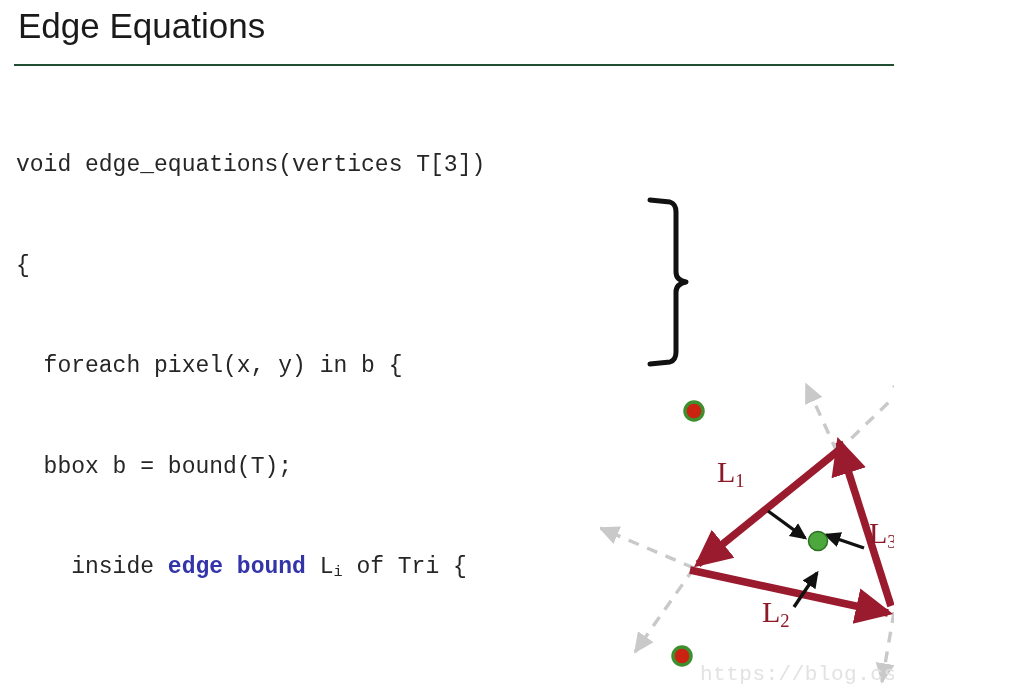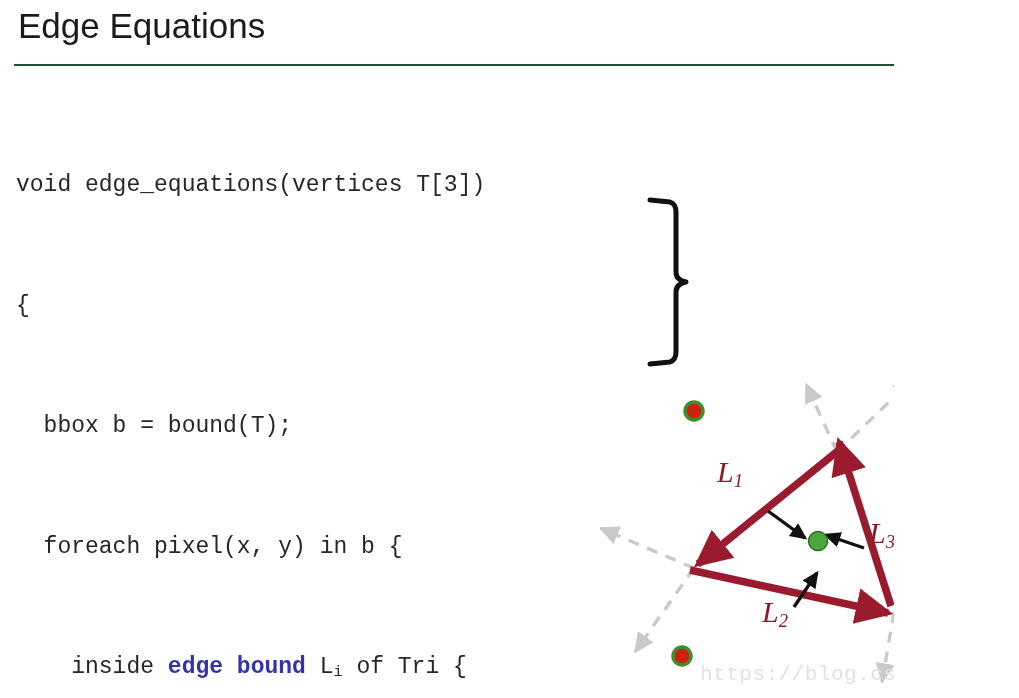--- a/index.html
+++ b/index.html
@@ -48,21 +48,21 @@
     line-height: 33.5px;
     color: #262626;
     white-space: pre;
   }
   #code .kw { color: #3333AA; font-weight: bold; }
   #code sub {
     font-size: 0.66em;
     vertical-align: -0.22em;
     line-height: 0;
   }
-  .code-line { white-space: pre; margin-top: 20px; }
+  .code-line { white-space: pre; }
 
   
   #brace {
     position: absolute;
     left: 646px;
     top: 196px;
     width: 50px;
     height: 172px;
   }
   #annotation {
@@ -81,21 +81,20 @@
     font-size: 27px;
   }
 
   
   #diagram {
     position: absolute;
     left: 600px;
     top: 380px;
     width: 419px;
     height: 318px;
-    font-style: italic;
   }
   .edge-label {
     position: absolute;
     font-family: "Liberation Serif", serif;
     font-size: 30px;
     color: #8C1A28;
     white-space: nowrap;
   }
   .edge-label sub {
     font-size: 0.62em;
@@ -122,22 +121,22 @@
 <body>
 
 <div id="slide">
 
   <div id="title">Edge Equations</div>
   <div id="title-rule"></div>
 
   <div id="code">
     <div class="code-line">void edge_equations(vertices T[3])</div>
     <div class="code-line">{</div>
+    <div class="code-line">  foreach pixel(x, y) in b {</div>
     <div class="code-line">  bbox b = bound(T);</div>
-    <div class="code-line">  foreach pixel(x, y) in b {</div>
     <div class="code-line"><span>    inside </span><span class="kw">edge</span><span> </span><span class="kw">bound</span><span> L<sub>i</sub> of Tri {</span></div>
     
     
     
     
     
     
     
     
     

